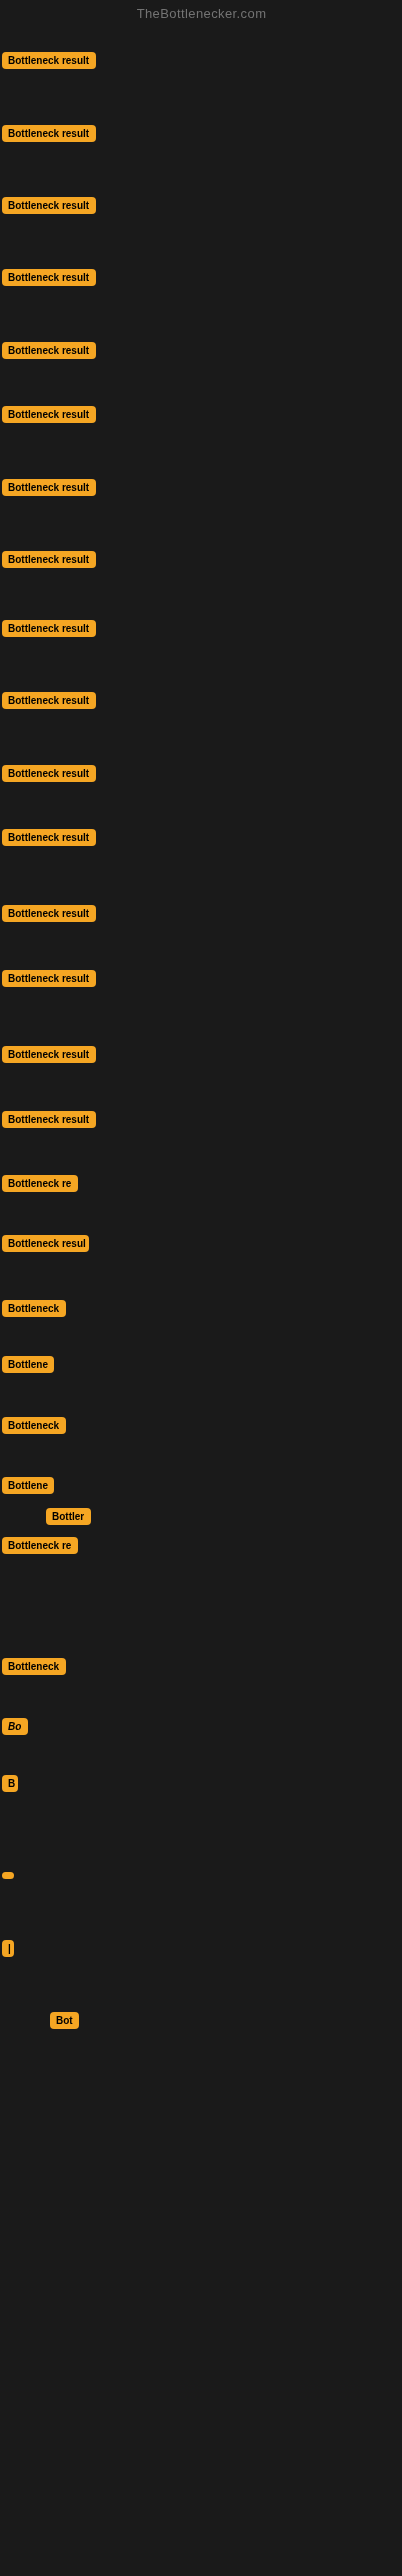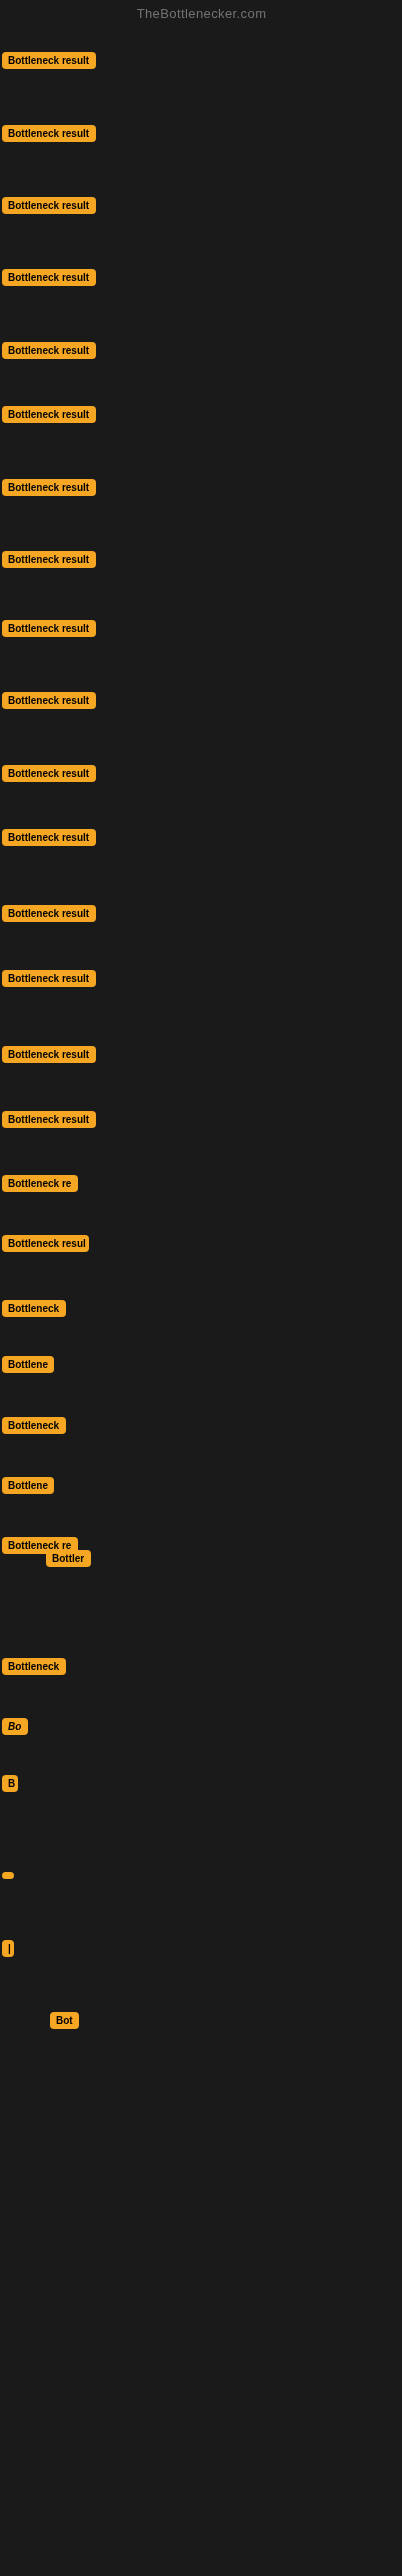--- a/index.html
+++ b/index.html
@@ -63,21 +63,21 @@
     <div class="bottleneck-item" style="top: 938px;"><span class="bottleneck-badge" style="max-width: 105px;">Bottleneck result</span></div>
     <div class="bottleneck-item" style="top: 1014px;"><span class="bottleneck-badge" style="max-width: 101px;">Bottleneck result</span></div>
     <div class="bottleneck-item" style="top: 1079px;"><span class="bottleneck-badge" style="max-width: 95px;">Bottleneck result</span></div>
     <div class="bottleneck-item" style="top: 1143px;"><span class="bottleneck-badge" style="max-width: 81px;">Bottleneck re</span></div>
     <div class="bottleneck-item" style="top: 1203px;"><span class="bottleneck-badge" style="max-width: 87px;">Bottleneck resul</span></div>
     <div class="bottleneck-item" style="top: 1268px;"><span class="bottleneck-badge" style="max-width: 68px;">Bottleneck</span></div>
     <div class="bottleneck-item" style="top: 1324px;"><span class="bottleneck-badge" style="max-width: 58px;">Bottlene</span></div>
     <div class="bottleneck-item" style="top: 1385px;"><span class="bottleneck-badge" style="max-width: 68px;">Bottleneck</span></div>
     <div class="bottleneck-item" style="top: 1445px;"><span class="bottleneck-badge" style="max-width: 63px;">Bottlene</span></div>
     <div class="bottleneck-item" style="top: 1505px;"><span class="bottleneck-badge" style="max-width: 81px;">Bottleneck re</span></div>
-    <div class="bottleneck-item" style="top: 1518px; padding-left: 44px;"><span class="bottleneck-badge" style="max-width: 50px;">Bottler</span></div>
+    <div class="bottleneck-item" style="top: 1476px; padding-left: 44px;"><span class="bottleneck-badge" style="max-width: 50px;">Bottler</span></div>
     <div class="bottleneck-item" style="top: 1626px;"><span class="bottleneck-badge" style="max-width: 68px;">Bottleneck</span></div>
     <div class="bottleneck-item" style="top: 1686px;"><span class="bottleneck-badge" style="max-width: 26px; font-style: italic;">Bo</span></div>
     <div class="bottleneck-item" style="top: 1743px;"><span class="bottleneck-badge" style="max-width: 16px;">B</span></div>
     <div class="bottleneck-item" style="top: 1835px;"><span class="bottleneck-badge" style="max-width: 3.2px;"></span></div>
     <div class="bottleneck-item" style="top: 1908px;"><span class="bottleneck-badge" style="max-width: 6.4px;">|</span></div>
     <div class="bottleneck-item" style="top: 1980px; margin-left: 48px;"><span class="bottleneck-badge" style="max-width: 29px;">Bot</span></div>
   </div>
 
 
 </body></html>

